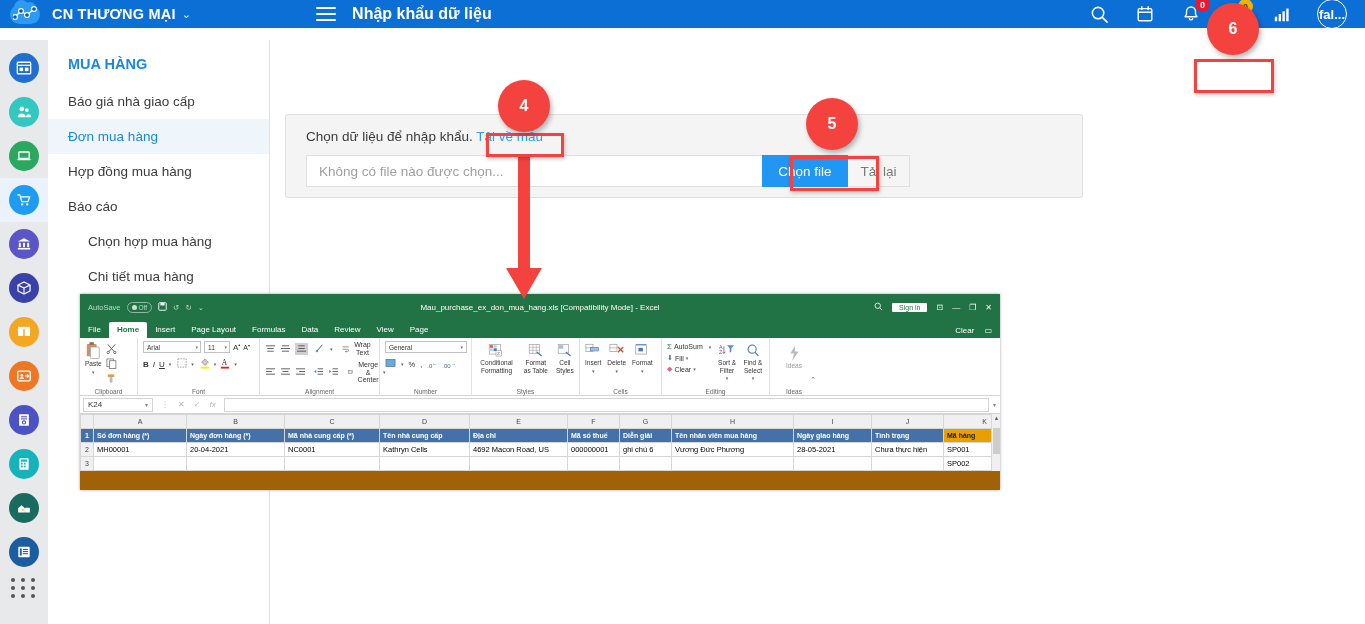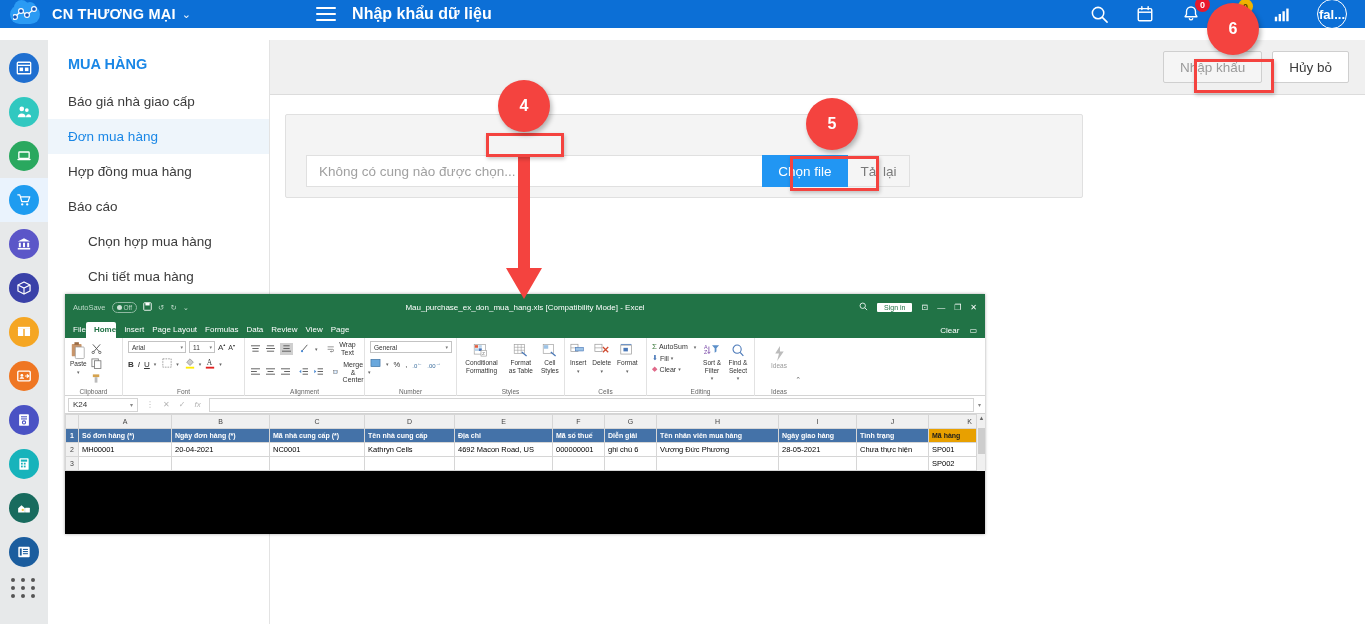--- a/index.html
+++ b/index.html
@@ -158,43 +158,43 @@
     box-shadow: 2px 3px 5px rgba(0,0,0,.28);
   }
   .anno-box {
     position:absolute; border:3px solid #f4433f; z-index:55; pointer-events:none;
     box-shadow: 1px 2px 4px rgba(0,0,0,.22);
   }
   .anno-arrow { position:absolute; z-index:54; }
 
   
   .excel {
-    position:absolute; left:65px; top:294px; width:920px; height:240px;
-    background:#000000; box-shadow:0 0 3px rgba(0,0,0,.35); overflow:hidden;
+    position:absolute; left:80px; top:294px; width:920px; height:196px;
+    background:#a16207; box-shadow:0 0 3px rgba(0,0,0,.35); overflow:hidden;
   }
   .xl-title {
     height:26px; background:#21724a; background:#217346; color:#fff;
     display:flex; align-items:center; font-size:8px; position:relative;
   }
   .xl-qat { display:flex; align-items:center; gap:6px; padding-left:8px; color:#bcd9c8; font-size:7.5px;}
   .xl-autosave-toggle {
     display:inline-flex; align-items:center; gap:2px;
     border:1px solid #8fb9a2; border-radius:7px; padding:1px 4px; font-size:6.5px;
   }
   .xl-autosave-toggle span.dot{ width:5px;height:5px;border-radius:50%;background:#cfe2d7;display:inline-block;}
   .xl-doctitle {
     position:absolute; left:0; right:0; text-align:center; font-size:8px; color:#fff;
   }
   .xl-title-right { margin-left:auto; display:flex; align-items:center; gap:9px; padding-right:8px; font-size:8px;}
   .xl-signin { background:#fff; color:#217346; font-size:7px; padding:1px 7px; border-radius:1px; }
 
   .xl-tabs {
     height:18px; background:#217346; display:flex; align-items:flex-end; font-size:8px; color:#fff; position:relative;
   }
-  .xl-tab { padding:3px 0 4px 8px; }
+  .xl-tab { padding:3px 8px 4px 8px; }
   .xl-tab.active { background:#fff; color:#217346; font-weight:bold; border-radius:2px 2px 0 0;}
   .xl-tabs-right { margin-left:auto; display:flex; gap:10px; padding-right:8px; padding-bottom:3px;}
 
   .xl-ribbon {
     height:58px; background:#fff; border-bottom:1px solid #d4d4d4;
     display:flex; font-size:7px; color:#333; position:relative;
   }
   .rg { position:relative; border-right:1px solid #e2e2e2; padding:3px 5px 0 5px; height:58px; }
   .rg-label { position:absolute; bottom:1px; left:0; width:100%; text-align:center; font-size:6.5px; color:#666; }
   .rg-body { display:flex; align-items:flex-start; gap:4px; }
@@ -428,28 +428,28 @@
     <div class="menu-head">MUA HÀNG</div>
     <div class="menu-item"><span>Báo giá nhà giao cấp</span></div>
     <div class="menu-item active"><span>Đơn mua hàng</span></div>
     <div class="menu-item"><span>Hợp đồng mua hàng</span></div>
     <div class="menu-item"><span>Báo cáo</span></div>
     <div class="menu-item sub"><span>Chọn hợp mua hàng</span></div>
     <div class="menu-item sub"><span>Chi tiết mua hàng</span></div>
   </div>
 
   <div class="main">
-    <div class="action-bar">
-      <div class="btn disabled">Nhập khẩu</div>
-      <div class="btn">Hủy bỏ</div>
-    </div>
 
     <div class="import-panel">
+      <div class="panel-label">
+        <span>Chọn dữ liệu để nhập khẩu.</span>
+        <a class="tmpl-link">Tải về mẫu</a>
+      </div>
       <div class="file-row">
-        <div class="file-input">Không có cung nào được chọn...</div>
+        <div class="file-input">Không có file nào được chọn...</div>
         <div class="btn-choose">Chọn file</div>
         <div class="btn-reload">Tải lại</div>
       </div>
     </div>
   </div>
 
   <div class="excel">
 
     <div class="xl-title">
       <div class="xl-qat">

